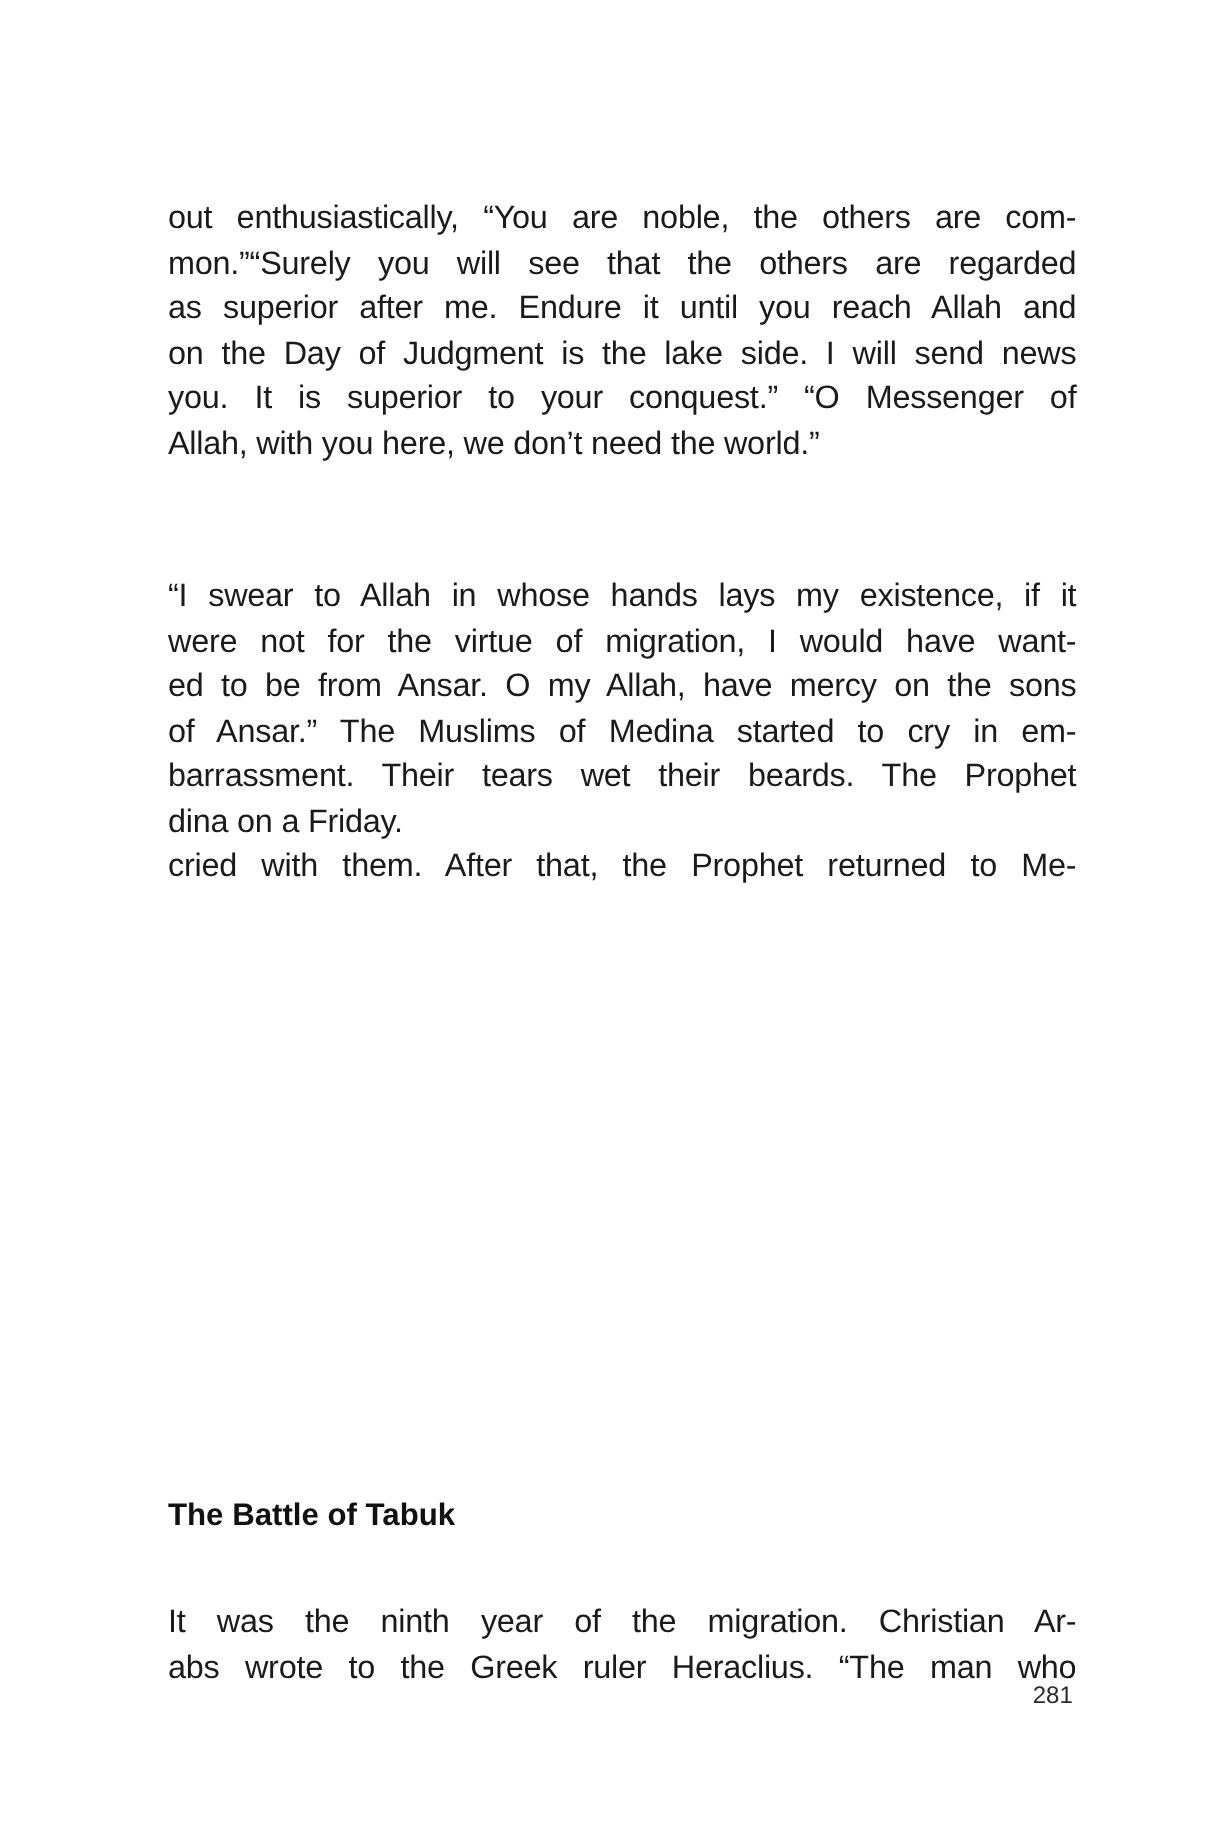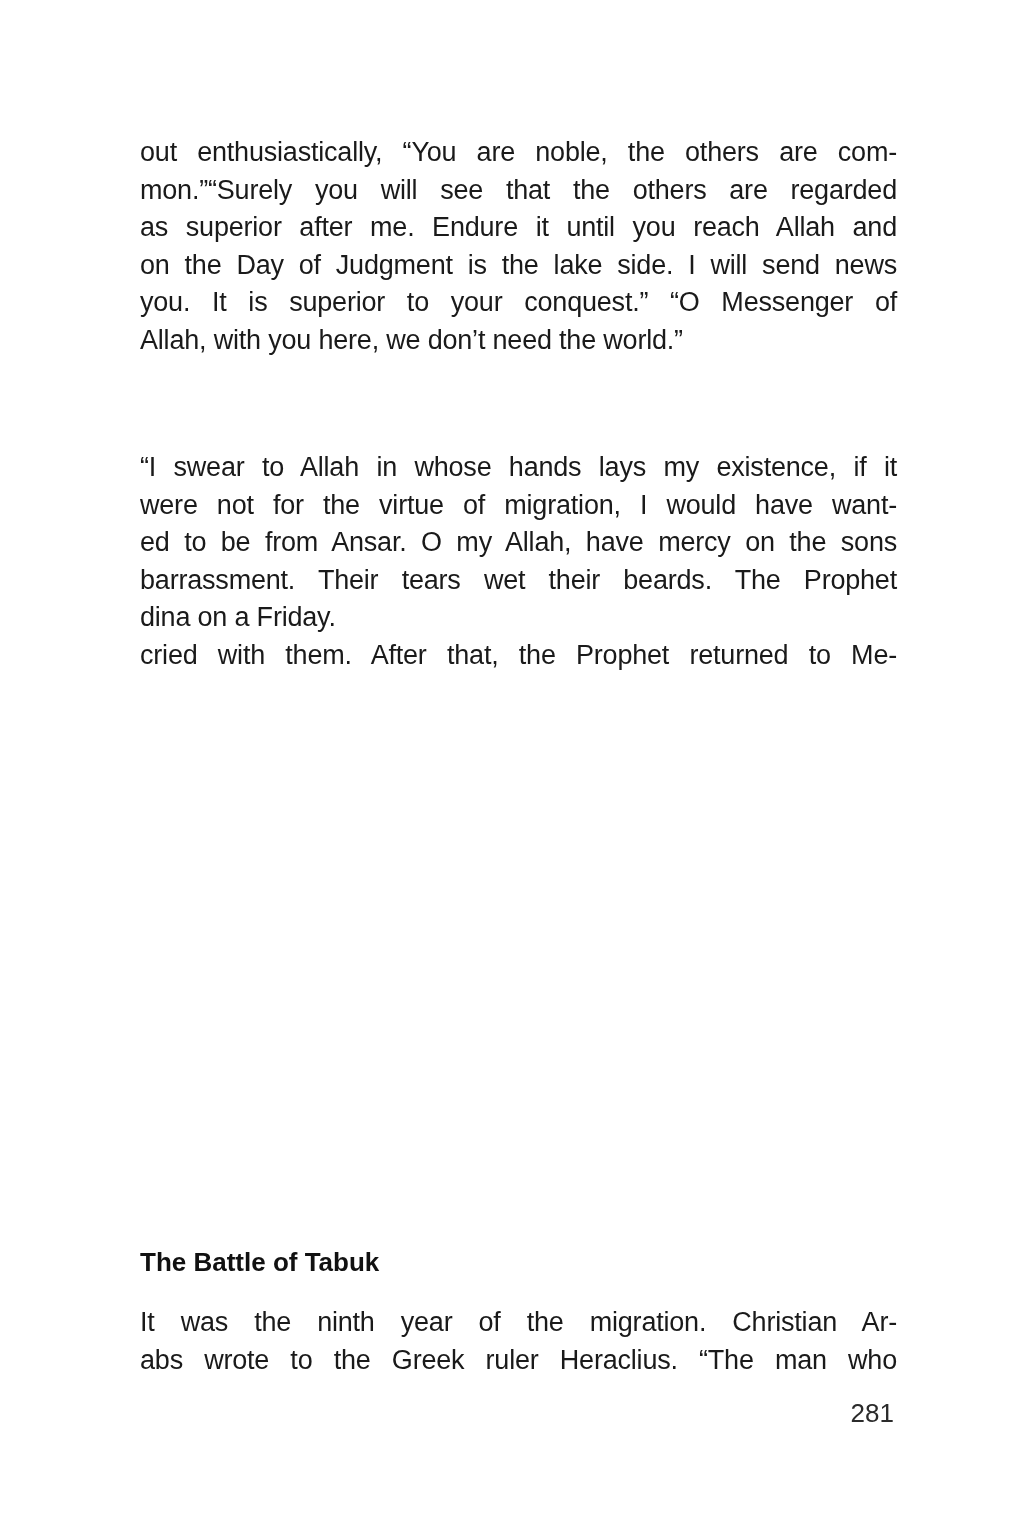--- a/index.html
+++ b/index.html
@@ -18,41 +18,42 @@
   }
   .text-block {
     position: absolute;
     left: 140px;
     width: 757px;
   }
   .para {
     font-size: 27px;
     line-height: 37.5px;
     letter-spacing: -0.2px;
+    margin-top: 29px;
   }
   .line {
     text-align: justify;
     text-align-last: justify;
     white-space: normal;
   }
   .line.line-last {
     text-align-last: left;
   }
   .heading {
     margin: 0;
     font-size: 26px;
     font-weight: 700;
     line-height: 40px;
     color: #111111;
   }
   .page-number {
     position: absolute;
     top: 1398px;
     right: 130px;
-    font-size: 26px;
+    font-size: 20px;
     line-height: 30px;
     color: #2b2b2b;
     text-align: right;
   }
 </style>
 </head>
 <body>
 
 <div class="page">
 
@@ -62,20 +63,21 @@
       <div class="line">as superior after me. Endure it until you reach Allah and</div>
       <div class="line">on the Day of Judgment is the lake side. I will send news</div>
       <div class="line">you. It is superior to your conquest.” “O Messenger of</div>
       <div class="line line-last">Allah, with you here, we don’t need the world.”</div>
     </div>
 
   <div class="text-block para" style="top: 449px;">
       <div class="line">“I swear to Allah in whose hands lays my existence, if it</div>
       <div class="line">were not for the virtue of migration, I would have want-</div>
       <div class="line">ed to be from Ansar. O my Allah, have mercy on the sons</div>
+      <div class="line">of Ansar.” The Muslims of Medina started to cry in em-</div>
       <div class="line">barrassment. Their tears wet their beards. The Prophet</div>
       <div class="line line-last">dina on a Friday.</div>
       <div class="line">cried with them. After that, the Prophet returned to Me-</div>
     </div>
 
   <h2 class="text-block heading" style="top: 1242px;">The Battle of Tabuk</h2>
 
   <div class="text-block para" style="top: 1304px;">
       <div class="line">It was the ninth year of the migration. Christian Ar-</div>
       <div class="line">abs wrote to the Greek ruler Heraclius. “The man who</div>

